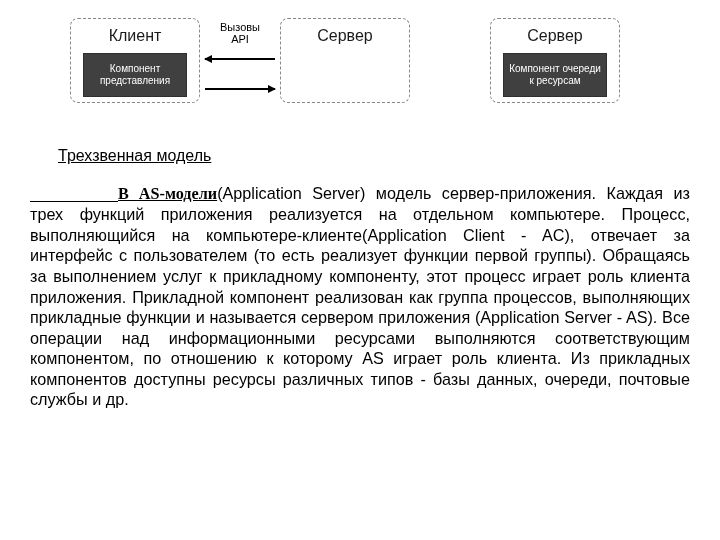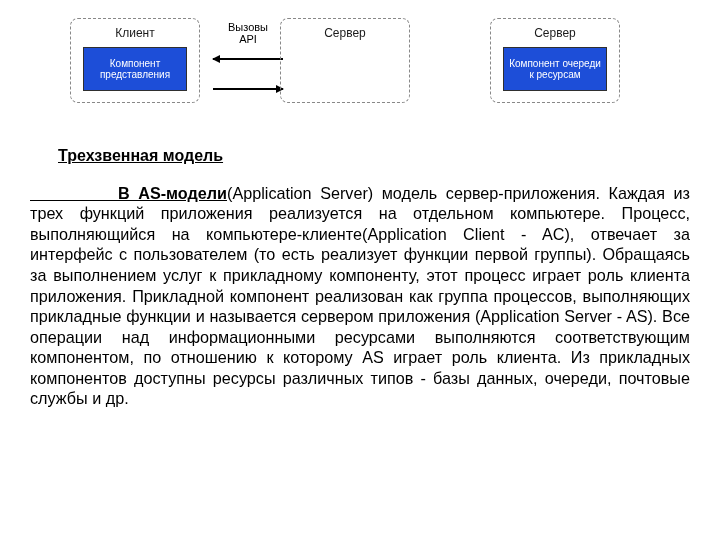--- a/index.html
+++ b/index.html
@@ -25,29 +25,29 @@
     height: 85px;
     border: 1.5px dashed #888;
     border-radius: 8px;
     box-sizing: border-box;
     text-align: center;
     padding-top: 6px;
     font-size: 12px;
     color: #1b1b1b;
   }
   .node .title {
-    font-size: 12px;
+    font-size: 16px;
     display: block;
     margin-bottom: 6px;
   }
   .inner {
     margin: 0 auto;
     width: 104px;
     height: 44px;
-    background: #1d4ed8;
+    background: #404040;
     border: 1px solid #2f2f2f;
     display: flex;
     align-items: center;
     justify-content: center;
     font-size: 10px;
     line-height: 1.15;
     color: #fff;
     padding: 2px;
     box-sizing: border-box;
   }
@@ -76,54 +76,55 @@
     content: "";
     position: absolute;
     top: -3px;
     width: 0; height: 0;
     border-top: 4px solid transparent;
     border-bottom: 4px solid transparent;
   }
   .arrow.left::after  { left: -1px;  border-right: 8px solid #000; }
   .arrow.right::after { right: -1px; border-left:  8px solid #000; }
   .heading {
-    font-weight: bold;
+    font-weight: normal;
     text-decoration: underline;
     margin: 0 0 2px 0;
     padding-left: 28px;
     font-size: 16px;
   }
   .body-text {
     text-align: justify;
     font-size: 16.2px;
     line-height: 1.27;
   }
   .lead {
     text-decoration: underline;
     font-weight: bold;
+    font-family: Liberation Serif, serif;
   }
   .indent {
     display: inline-block;
     width: 88px;
     border-bottom: 1px solid #000;
     vertical-align: bottom;
     margin-bottom: 2px;
   }
 </style>
 </head>
 <body>
 
 <div class="diagram">
 
   <div class="node" style="left:40px">
     <span class="title">Клиент</span>
     <div class="inner">Компонент представления</div>
   </div>
 
-  <div class="arrow-group" style="left:183px">
+  <div class="arrow-group" style="left:175px">
     <div class="arrow-label" style="white-space:pre">Вызовы
 API</div>
     <div class="arrow left" style="top:18px"></div>
     <div class="arrow right" style="top:48px"></div>
   </div>
 
   <div class="node" style="left:250px">
     <span class="title">Сервер</span>
   </div>
 

